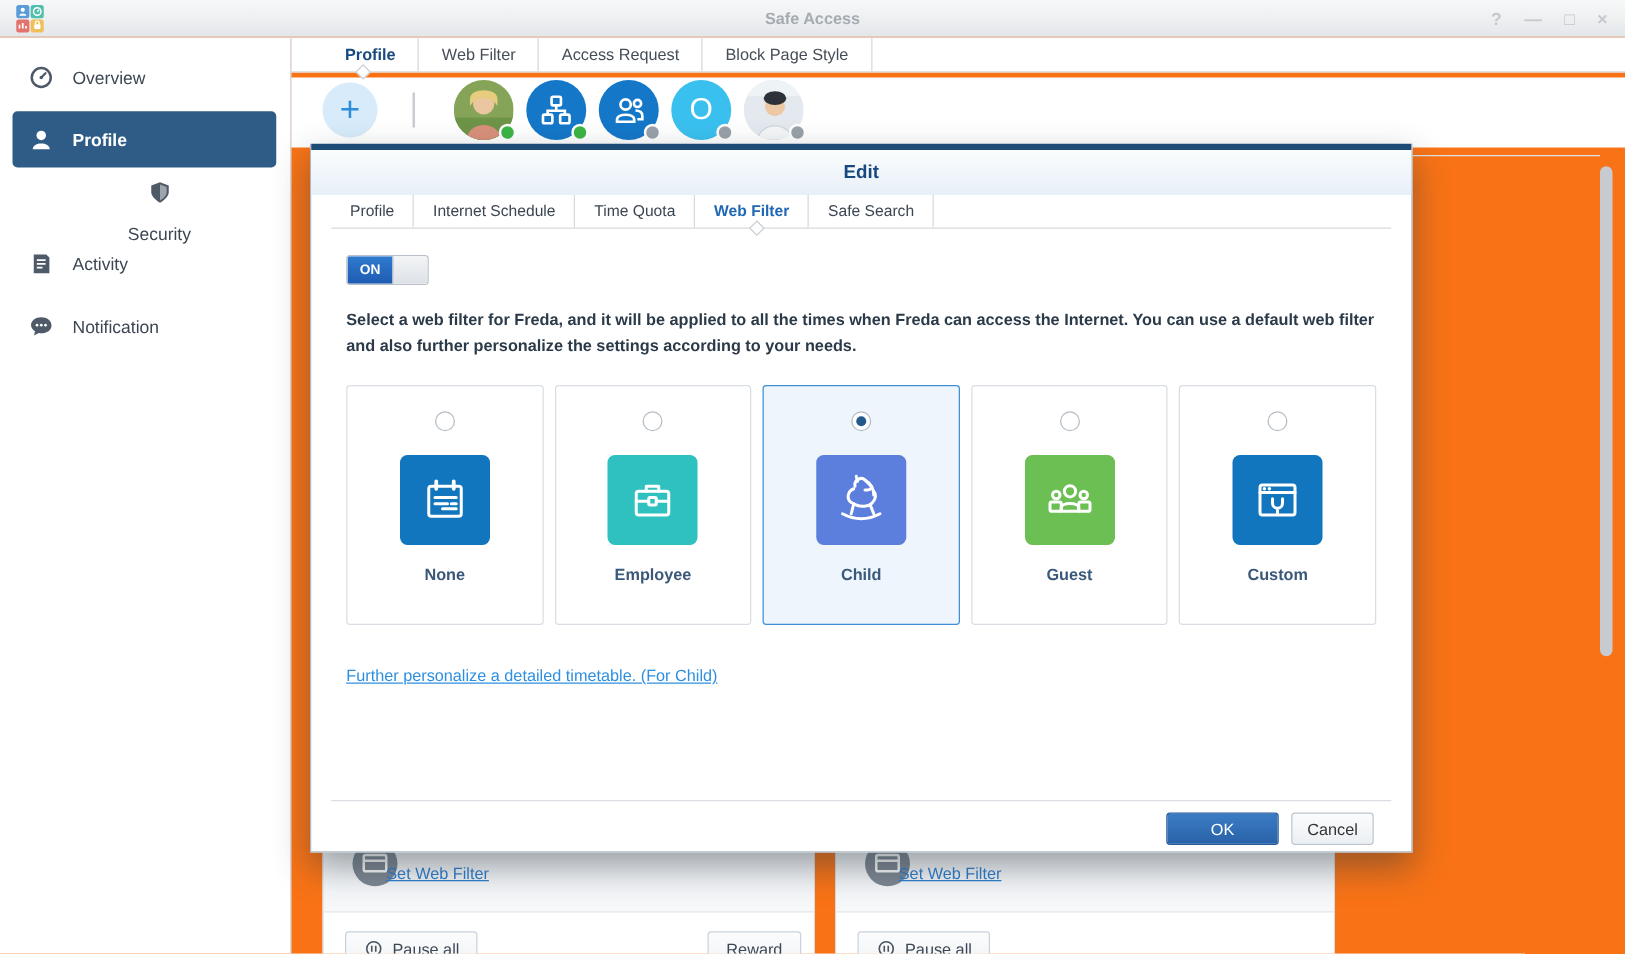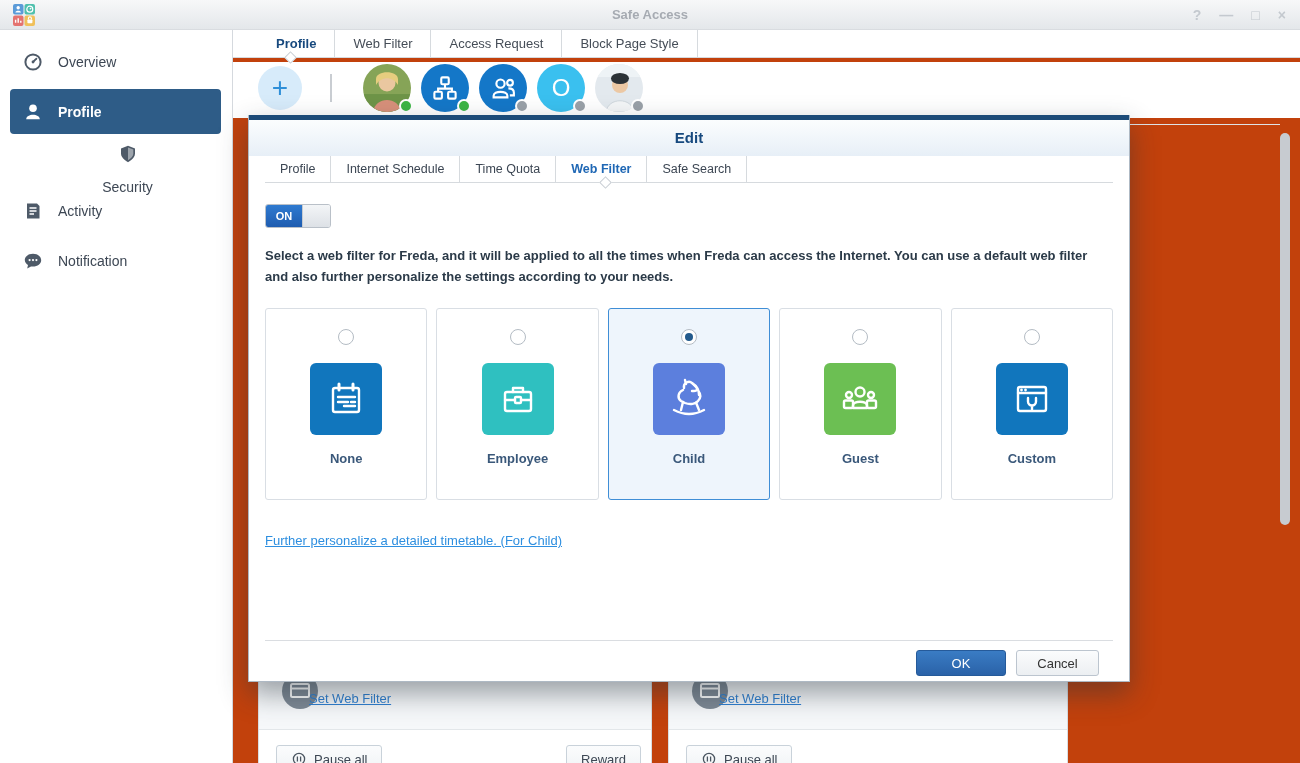--- a/index.html
+++ b/index.html
@@ -1,18 +1,18 @@
 <!DOCTYPE html>
 <html><head>
 <meta charset="utf-8">
 <style>
   * { margin:0; padding:0; box-sizing:border-box; }
   html,body { width:1300px; height:763px; overflow:hidden; }
   body { font-family:"Liberation Sans","DejaVu Sans",sans-serif; background:#fff; position:relative; color:#3d4754; }
-  #app { position:absolute; inset:0; width:1300px; height:763px; overflow:hidden; background:#c2410c; }
+  #app { position:absolute; inset:0; width:1300px; height:763px; overflow:hidden; background:#f97316; }
 
   
   .titlebar { position:absolute; left:0; top:0; width:1300px; height:30px;
     background:linear-gradient(#f7f8f9,#e4e7ea); border-bottom:1px solid #d9dce0; z-index:5; }
   .app-title { position:absolute; left:0; right:0; top:0; line-height:30px; text-align:center;
     font-size:13px; font-weight:bold; color:#a6abb2; }
   .applogo { position:absolute; left:12px; top:3px; width:24px; height:24px; }
   .winctrl { position:absolute; right:14px; top:0; height:30px; display:flex; gap:18px; align-items:center; }
   .winctrl span { color:#c4c9cf; font-size:14px; font-weight:bold; cursor:default; line-height:30px; }
 
@@ -79,21 +79,21 @@
   .dialog { position:absolute; left:248px; top:115px; width:882px; height:567px; background:#fff;
     border:1px solid #aeb9c4; border-top:none; box-shadow:0 12px 26px rgba(40,50,60,.45); z-index:10; }
   .dlg-topbar { height:5px; background:#1d4b78; }
   .dlg-header { height:36px; background:linear-gradient(#fbfdfe,#e7eff7); }
   .dlg-title { text-align:center; line-height:36px; font-size:15px; font-weight:bold; color:#17497e; }
   .dlg-tabs { margin:0 16px; height:27px; border-bottom:1px solid #d6dade; display:flex; position:relative; }
   .dtab { padding:0 15px; line-height:26px; font-size:12.5px; color:#3c4653;
     border-right:1px solid #d6dade; cursor:pointer; white-space:nowrap; }
   .dtab.selected { color:#2068b5; font-weight:bold; }
   .dlg-notch { left:352px; top:63px; }
-  .dlg-body { padding:0 16px; position:relative; }
+  .dlg-body { padding:0 28px; position:relative; }
 
   .toggle { margin-top:21px; width:66px; height:24px; display:flex; border-radius:3px; overflow:hidden;
     border:1px solid #b9c0c8; cursor:pointer; }
   .toggle-on { width:36px; background:linear-gradient(#2f7ad0,#1e5cb0); color:#fff; font-size:11px;
     font-weight:bold; text-align:center; line-height:22px; }
   .toggle-knob { flex:1; background:linear-gradient(#f3f5f7,#dde1e6); border-left:1px solid #c6cbd1; }
 
   .dlg-desc { margin-top:17px; font-size:13px; font-weight:bold; color:#2b3a48; line-height:21px; }
 
   .cards { margin-top:21px; display:flex; gap:9px; }
@@ -113,21 +113,21 @@
   .ib-guest { background:#6cbf53; }
   .fcard-label { margin-top:16px; font-size:13px; font-weight:bold; color:#3a587a; }
 
   .tt-link { display:inline-block; margin-top:33px; font-size:13px; color:#2e8fe0;
     text-decoration:underline; cursor:pointer; }
 
   .dlg-divider { position:absolute; left:16px; right:16px; top:525px; border-top:1px solid #dadde1; }
   .dlg-buttons { position:absolute; top:535px; right:30px; display:flex; gap:10px; }
   .btn { height:26px; font-size:13px; border-radius:3px; font-family:inherit; cursor:pointer; }
   .btn-ok { width:90px; background:linear-gradient(#3a7cc4,#2a62a8); border:1px solid #255a9a; color:#fff; }
-  .btn-cancel { width:83px; background:linear-gradient(#fbfcfd,#eceff2); border:1px solid #bcc5cf; color:#333; }
+  .btn-cancel { width:66px; background:linear-gradient(#fbfcfd,#eceff2); border:1px solid #bcc5cf; color:#333; }
 </style>
 </head>
 <body>
 
 <div id="app">
 
   <div class="titlebar">
     <svg class="applogo" viewBox="0 0 24 24">
       <rect x="1" y="1" width="10.5" height="10.5" rx="2" fill="#5b9bd8"></rect>
       <rect x="12.5" y="1" width="10.5" height="10.5" rx="2" fill="#4fc0ad"></rect>

